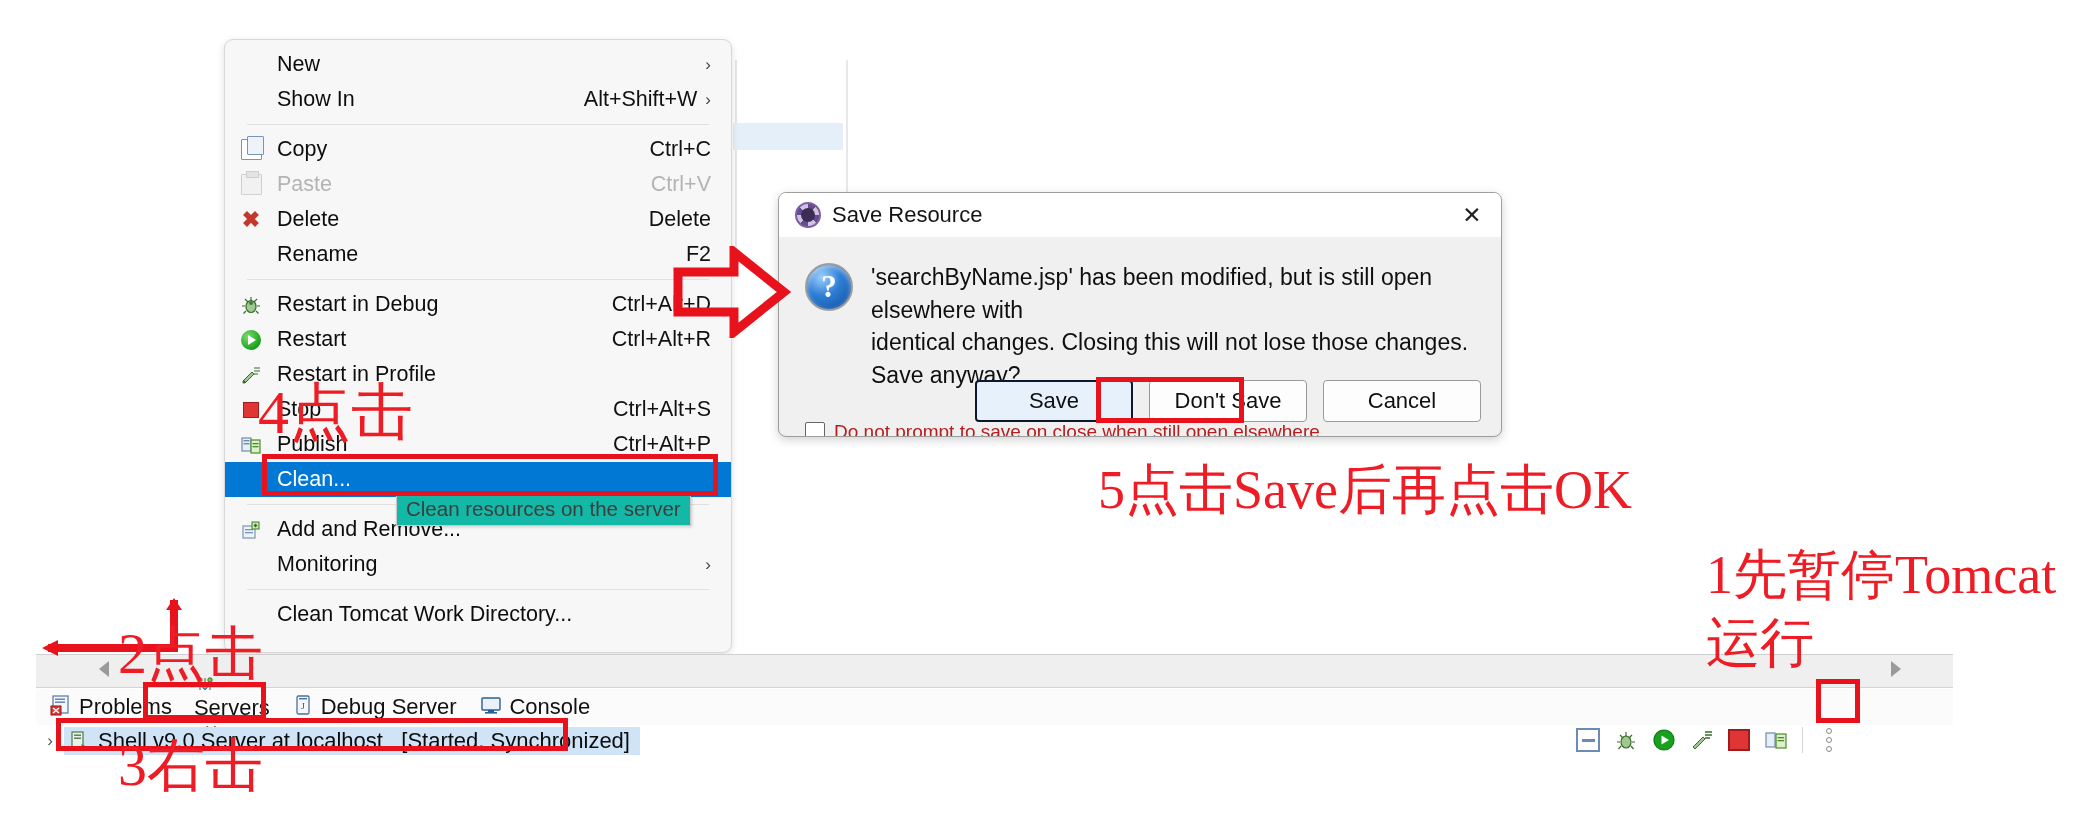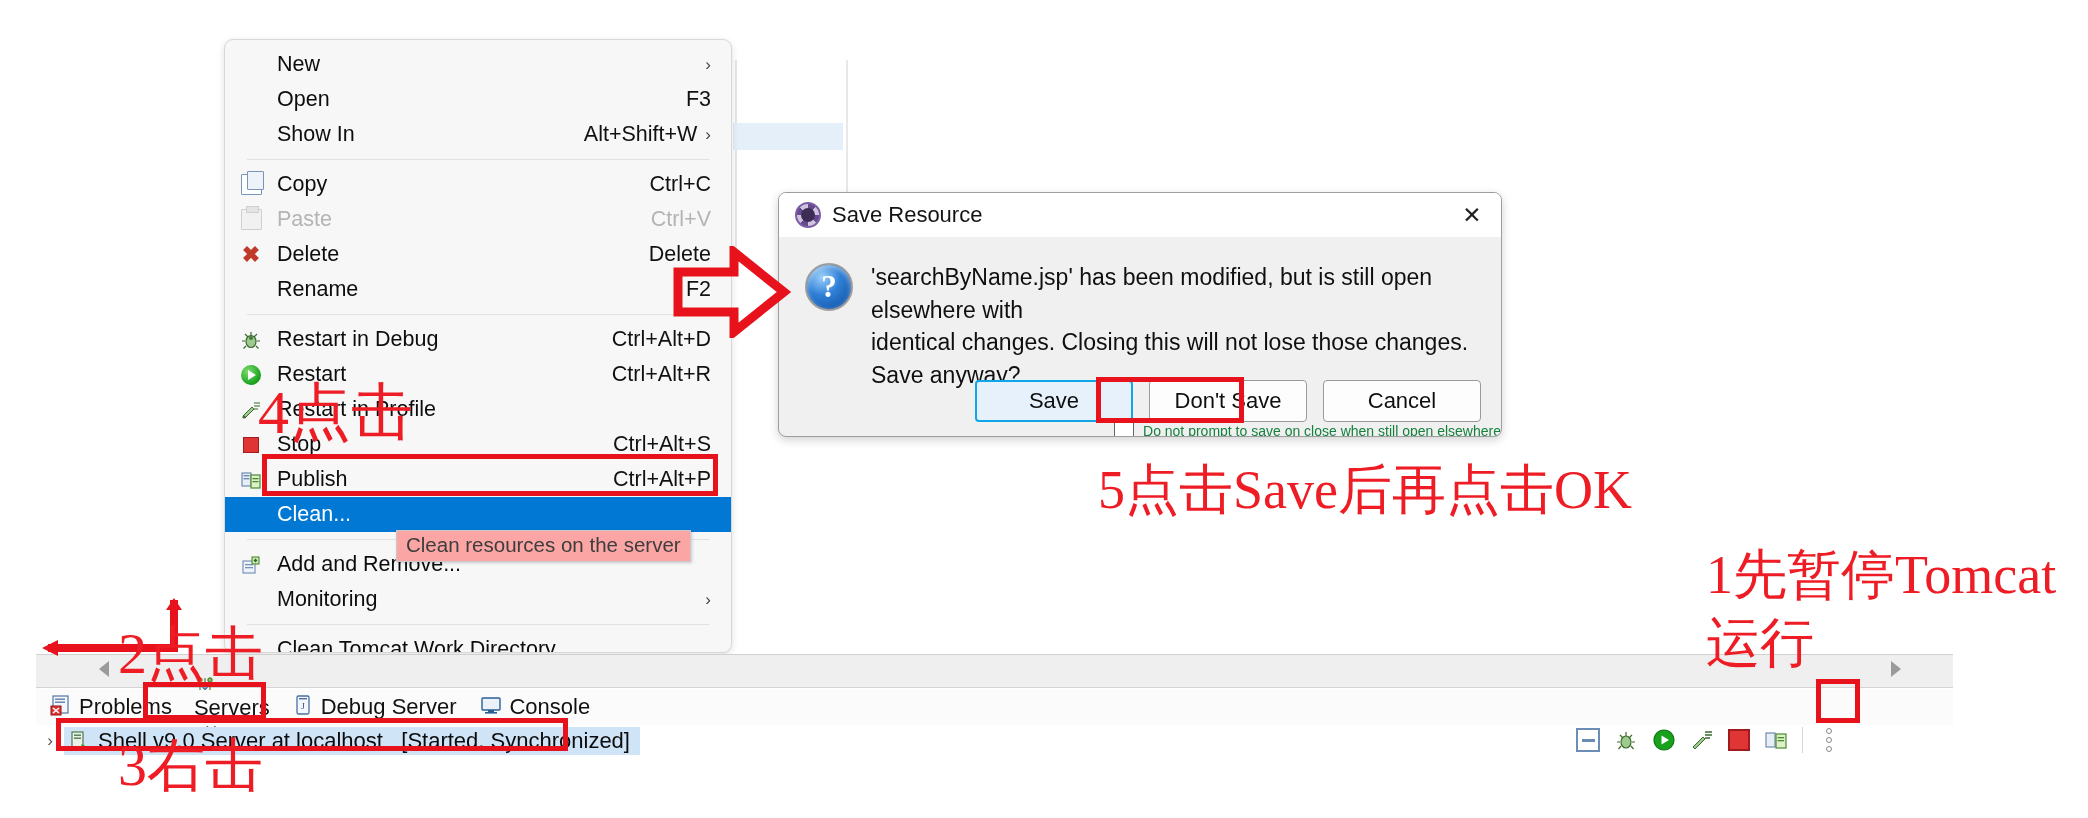--- a/index.html
+++ b/index.html
@@ -54,28 +54,27 @@
   .ico-paste:after{content:"";position:absolute;left:4px;top:-4px;width:11px;height:5px;background:#e4e4e4;border:1.5px solid #cfcfcf;}
   .ico-delete { color:#c0392b; font-size:22px; font-weight:bold; line-height:21px; text-align:center; width:21px;}
   .ico-run { width:20px;height:20px;border-radius:50%;background:radial-gradient(circle at 35% 32%, #7ddc6e 0%, #17a11c 70%, #0d7a12 100%); position:relative;}
   .ico-run:after{content:"";position:absolute;left:7px;top:5px;border-left:8px solid #fff;border-top:5px solid transparent;border-bottom:5px solid transparent;}
   .ico-stop { width:16px;height:16px;background:#e03535;border:1.5px solid #a11c1c;}
 
   
   .tooltip {
     position:absolute;
     left:396px; top:494px;
-    background:#fca5a5;
+    background:#14b8a6;
     border:1px solid #c9c9c9;
     box-shadow:1px 1px 3px rgba(0,0,0,.18);
     padding:2px 9px 4px 9px;
     font-size:20.5px;
     color:#3d3d3d;
     white-space:nowrap;
-    margin-top:36px;
   }
 
   
   .bg-vsplit { position:absolute; left:735px; top:60px; width:2px; height:215px; background:#e6e6e6;}
   .bg-blue { position:absolute; left:733px; top:123px; width:110px; height:27px; background:#e5eff9; }
   .bg-col { position:absolute; left:846px; top:60px; width:2px; height:160px; background:#e8e8e8;}
 
   
   .dialog {
     position:absolute; left:778px; top:192px;
@@ -109,29 +108,29 @@
     width:48px;height:48px;min-width:48px;border-radius:50%;
     background:radial-gradient(circle at 34% 28%, #9dd0fb 0%, #2f7fd6 42%, #0b4a9c 100%);
     border:2px solid #9d9d9d;
     display:flex;align-items:center;justify-content:center;
     color:#fff;font-size:31px;font-weight:bold;
     font-family:"Liberation Serif", serif;
     box-shadow: inset 0 2px 5px rgba(255,255,255,.5);
     margin-right:18px; margin-top:2px;
   }
   .qtext { font-size:23px; color:#0f0f0f; line-height:1.42; max-width:660px;}
-  .chk-row { display:flex; align-items:center; padding:29px 0 0 26px; font-size:14px; color:#15803d;justify-content:flex-end;}
+  .chk-row { display:flex; align-items:center; padding:29px 0 0 26px; font-size:19px; color:#b91c1c;}
   .chk-box { width:20px;height:20px;border:1.5px solid #666; background:#fff; border-radius:2px; margin-right:9px;}
   .btn-row { position:absolute; right:20px; bottom:16px; display:flex; gap:16px;}
   .btn {
     min-width:158px; height:42px; border:1px solid #9a9a9a; background:#fdfdfd;
     border-radius:4px; font-size:22px; color:#0f0f0f;
     display:flex;align-items:center;justify-content:center;
   }
-  .btn.default { background:#e6f1fb; border:2px solid #0ea5e9; }
+  .btn.default { background:#e6f1fb; border:2px solid #0f172a; }
 
   
   .panel-wrap { position:absolute; left:36px; top:654px; width:1917px; height:164px; }
   .panel-topbar {
     position:absolute; left:0; top:0; width:1917px; height:34px;
     background:#efefef; border-top:1px solid #d0d0d0; border-bottom:1px solid #d4d4d4;
   }
   .scroll-l { position:absolute; left:63px; top:6px; width:0;height:0;
     border-right:10px solid #9a9a9a; border-top:8px solid transparent; border-bottom:8px solid transparent;}
   .scroll-r { position:absolute; right:52px; top:6px; width:0;height:0;
@@ -196,25 +195,20 @@
   <div class="bg-col"></div>
 
   <div class="ctx-menu">
 
     <div class="mi has-arrow-only" style="margin-top:7px;">
       <span class="ic"></span>
       <span class="lbl">New</span>
       <span class="arw">›</span>
     </div>
 
-    <div class="mi">
-      <span class="ic"></span>
-      <span class="lbl">Open</span>
-      <span class="acc">F3</span>
-    </div>
 
     <div class="mi">
       <span class="ic"></span>
       <span class="lbl">Show In</span>
       <span class="acc">Alt+Shift+W</span>
       <span class="arw">›</span>
     </div>
 
     <div class="sep"></div>
 

